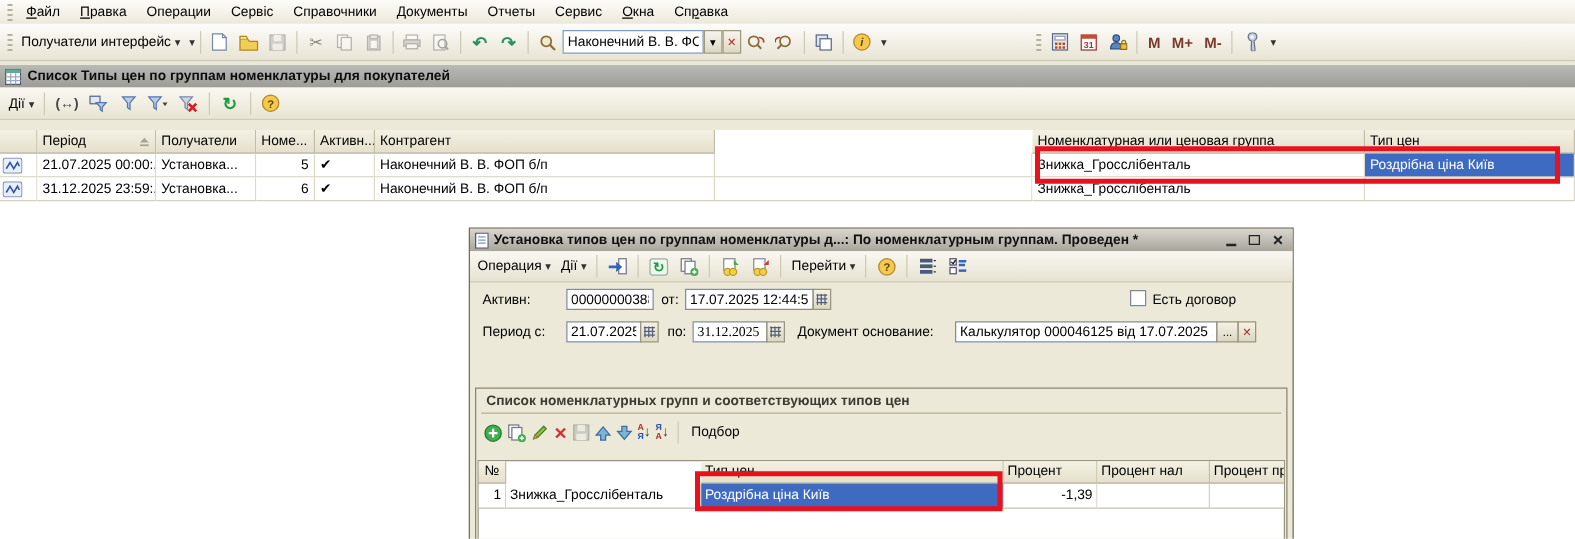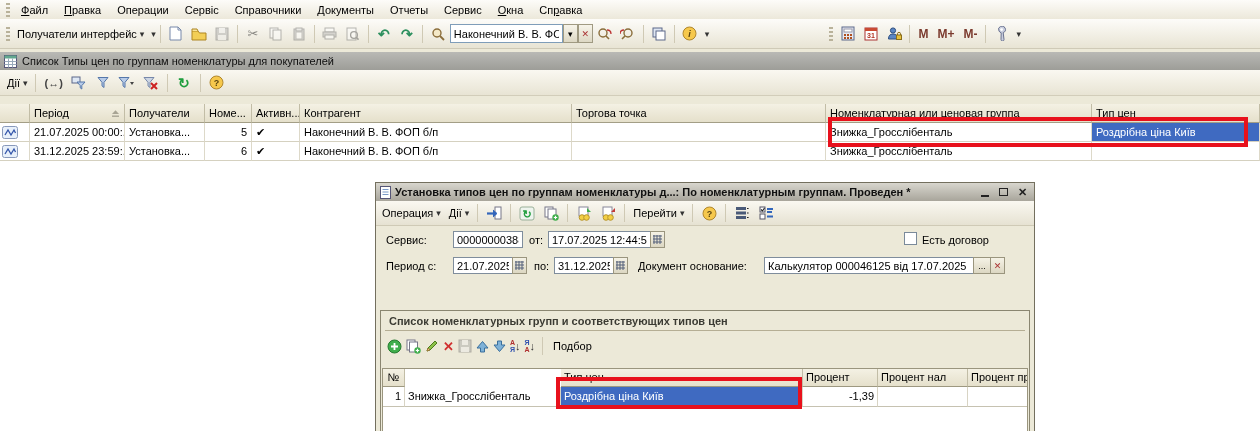--- a/index.html
+++ b/index.html
@@ -24,21 +24,21 @@
   .glyph-green { color:#2c8f5e; font-weight:bold; font-size:14px; }
   .combo { display:flex; align-items:center; height:19px; }
   .combo input { width:113px; height:19px; border:1px solid #7f9db9; padding:0 3px; font:11px "Liberation Sans",sans-serif; }
   .mini-btn { width:15px; height:19px; background:linear-gradient(#f7f4ea,#ddd8c4); border:1px solid #a09a82;
               display:flex; align-items:center; justify-content:center; font-size:9px; }
   .mbtn { font-weight:bold; color:#7b3a2e; padding:0 4px; font-size:12px; }
   #tb-right { margin-left:auto; margin-right:236px; display:flex; align-items:center; gap:1px; }
 
   
   #lw-titlebar { left:0; top:52px; width:1260px; height:18px; display:flex; align-items:center; gap:5px;
-                 padding:0 4px; background:linear-gradient(#b9b9b5,#9d9d98); font-weight:normal; color:#0d0d0d; z-index:2; }
+                 padding:0 4px; background:linear-gradient(#b9b9b5,#9d9d98); font-weight:bold; color:#0d0d0d; z-index:2; }
   #lw-toolbar { left:0; top:70px; width:1260px; height:26px; display:flex; align-items:center; gap:2px;
                 padding:0 4px; background:linear-gradient(#faf8f1,#e8e4d4); border-bottom:1px solid #d2cdba; z-index:2; }
   #client { left:0; top:104px; width:1260px; height:327px; background:#fff; z-index:1; }
   #lw-table { left:0; top:0; width:1000px; height:60px; }
   .hcell { position:absolute; top:0; height:19px; line-height:18px; padding:0 4px; white-space:nowrap; overflow:hidden;
            background:linear-gradient(#f4f1e4,#e5e0cb); border-right:1px solid #c2bda6; border-bottom:1px solid #a39e86; }
   .row { position:absolute; left:0; width:1260px; height:19px; }
   .cell { position:absolute; top:0; height:19px; line-height:18px; padding:0 4px; white-space:nowrap; overflow:hidden;
           border-right:1px solid #ddd9c9; border-bottom:1px solid #d5d1c0; background:#fff; }
   .cell.sel { background:var(--sel); color:#fff; }
@@ -316,21 +316,20 @@
       <span>Період</span>
       <svg class="sort-ico" width="9" height="9" viewBox="0 0 9 9">
           <path d="M1 5 L4.5 1.2 L8 5 Z" fill="#a8a494"></path>
           <rect x="1" y="6.5" width="7" height="1.4" fill="#a8a494"></rect>
         </svg>
     </div>
     <div class="hcell" style="left:125px;width:80px">Получатели</div>
     <div class="hcell" style="left:205px;width:47px">Номе...</div>
     <div class="hcell" style="left:252px;width:48px">Активн...</div>
     <div class="hcell" style="left:300px;width:272px">Контрагент</div>
-    <div class="hcell" style="left:572px;width:254px">Торгова точка</div>
     <div class="hcell" style="left:826px;width:266px">Номенклатурная или ценовая группа</div>
     <div class="hcell" style="left:1092px;width:168px">Тип цен</div>
 
     <div class="row" style="top:19px">
       <div class="cell" style="left:0;width:30px;padding:0 2px">
         <svg width="16" height="13" viewBox="0 0 16 13" style="margin-top:3px">
             <rect x="0.5" y="0.5" width="15" height="12" rx="2" fill="#e8f0fa" stroke="#8899bb"></rect>
             <polyline points="3,9 6,4 9,9 12,4 13.5,7" fill="none" stroke="#3355aa" stroke-width="1.3"></polyline>
           </svg>
       </div>
@@ -460,41 +459,41 @@
           <rect x="1" y="1" width="5" height="5" fill="#fff" stroke="#556"></rect>
           <path d="M2 3.5 l1.5 1.5 2 -3" stroke="#222" fill="none" stroke-width="1.1"></path>
           <rect x="1" y="8" width="5" height="5" fill="#fff" stroke="#556"></rect>
           <rect x="8" y="2" width="6" height="2" fill="#3366bb"></rect>
           <rect x="8" y="5" width="5" height="2" fill="#3366bb"></rect>
           <rect x="8" y="9.5" width="6" height="2" fill="#3366bb"></rect>
         </svg>
     </span>
   </div>
 
-  <span class="lbl" style="left:10px;top:51px">Сервис:</span>
+  <span class="lbl" style="left:10px;top:51px">Активн:</span>
   <input class="inp" style="left: 77px; top: 48px; width: 70px;" readonly="" value="00000000388">
   <span class="lbl" style="left:153px;top:51px">от:</span>
   <input class="inp" style="left: 172px; top: 48px; width: 103px;" readonly="" value="17.07.2025 12:44:58">
   <span class="gbtn" style="left:274px;top:48px">
     <svg width="9" height="9" viewBox="0 0 9 9">
         <path d="M0 1 h9 M0 4 h9 M0 7 h9 M1 0 v9 M4 0 v9 M7 0 v9" stroke="#55607a" stroke-width="1"></path>
       </svg>
   </span>
   <span class="cb" style="left:528px;top:49px"></span>
   <span class="lbl" style="left:546px;top:51px">Есть договор</span>
 
   <span class="lbl" style="left:10px;top:77px">Период с:</span>
   <input class="inp" style="left: 77px; top: 74px; width: 60px;" readonly="" value="21.07.2025">
   <span class="gbtn" style="left:136px;top:74px">
     <svg width="9" height="9" viewBox="0 0 9 9">
         <path d="M0 1 h9 M0 4 h9 M0 7 h9 M1 0 v9 M4 0 v9 M7 0 v9" stroke="#55607a" stroke-width="1"></path>
       </svg>
   </span>
   <span class="lbl" style="left:158px;top:77px">по:</span>
-  <input class="inp" style="left: 178px; top: 74px; width: 60px;" readonly="" value="31.12.2025">
+  <input class="inp" style="left: 178px; top: 74px; width: 60px; font-family: Liberation Serif, serif;" readonly="" value="31.12.2025">
   <span class="gbtn" style="left:237px;top:74px">
     <svg width="9" height="9" viewBox="0 0 9 9">
         <path d="M0 1 h9 M0 4 h9 M0 7 h9 M1 0 v9 M4 0 v9 M7 0 v9" stroke="#55607a" stroke-width="1"></path>
       </svg>
   </span>
   <span class="lbl" style="left:262px;top:77px">Документ основание:</span>
   <input class="inp" style="left: 388px; top: 74px; width: 210px;" readonly="" value="Калькулятор 000046125 від 17.07.2025 1:">
   <span class="sbtn" style="left:597px;top:74px;width:18px">...</span>
   <span class="sbtn" style="left:614px;top:74px;width:15px;color:#a33">✕</span>
 

